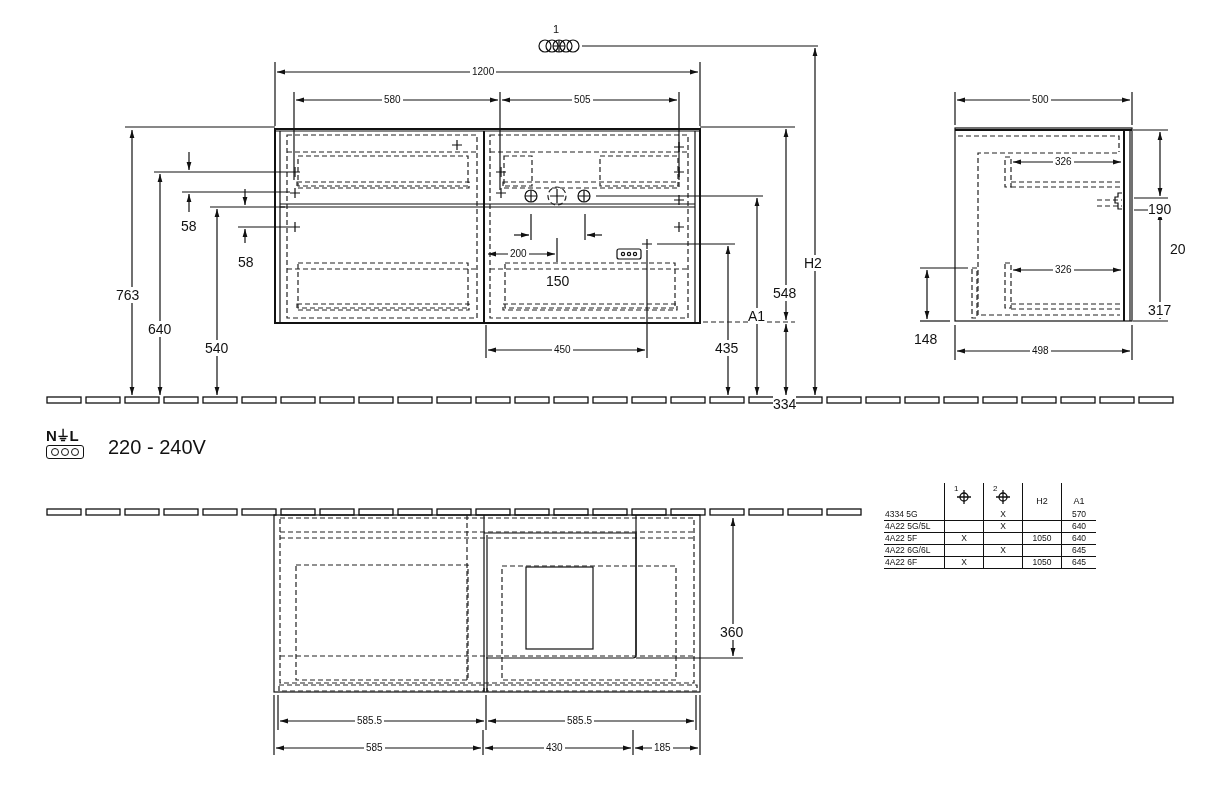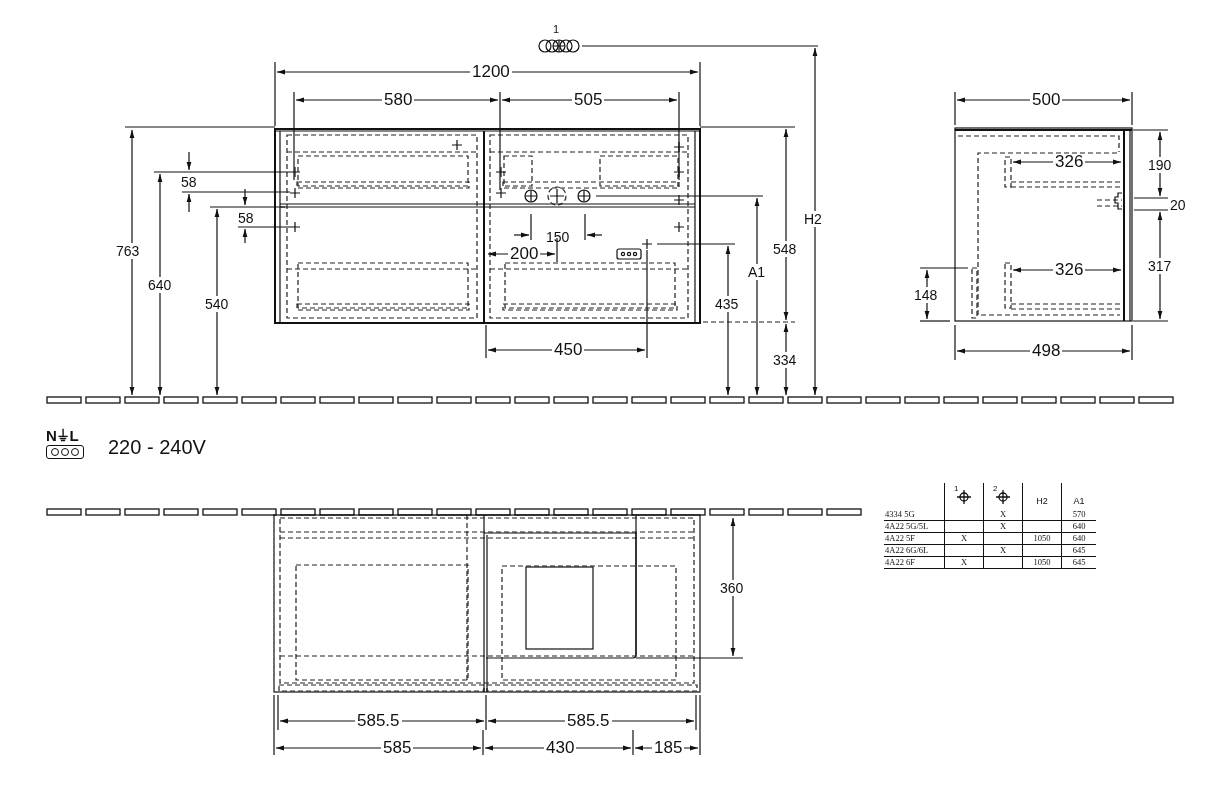--- a/index.html
+++ b/index.html
@@ -4,37 +4,37 @@
 <style>
   html, body { margin:0; padding:0; background:#ffffff; }
   body { width:1232px; height:786px; position:relative; overflow:hidden;
          font-family: "Liberation Sans", sans-serif; color:#111; }
   svg.drawing { position:absolute; left:0; top:0; }
   .ln { stroke:#111; stroke-width:1.2; fill:none; }
   .thick { stroke:#111; stroke-width:2; fill:none; }
   .dash { stroke:#222; stroke-width:1.2; fill:none; stroke-dasharray:5 3; }
   .floor rect { fill:#fff; stroke:#111; stroke-width:1.3; }
   .arrow { fill:#111; }
-  .label { position:absolute; font-size:17px; background:#fff; padding:0 2px; line-height:16px; white-space:nowrap; }
-  .vlabel { position:absolute; font-size:14px; background:#fff; line-height:16px; white-space:nowrap; }
+  .label { position:absolute; font-size:10px; background:#fff; padding:0 2px; line-height:16px; white-space:nowrap; }
+  .vlabel { position:absolute; font-size:14px; background:#fff; line-height:16px; white-space:nowrap;margin-top:44px; }
   .voltage { position:absolute; left:108px; top:436px; font-size:20px; }
   .legend-icon { position:absolute; left:46px; top:428px; width:44px;font-weight:bold; }
   .legend-top { font-size:15px; line-height:15px; letter-spacing:1px; }
   .socket-box { margin-top:2px; width:38px; height:14px; border:1.5px solid #111; border-radius:3px;
                 display:flex; justify-content:space-around; align-items:center; padding:0 3px; box-sizing:border-box; }
   .socket-box span { width:6px; height:6px; border:1.3px solid #111; border-radius:50%; display:inline-block; }
   table.vtable { position:absolute; left:884px; top:483px; border-collapse:collapse; font-size:8.5px; }
   table.vtable td, table.vtable th { padding:0 3px; height:11px; line-height:11px; font-weight:normal; text-align:center; }
   table.vtable th { height:24px; vertical-align:bottom; padding-bottom:2px; font-size:9px; }
   table.vtable td.model { text-align:left; width:56px; padding-left:1px; }
   table.vtable .c1 { width:32px; border-left:1.3px solid #111; }
   table.vtable .c2 { width:32px; border-left:1.3px solid #111; }
   table.vtable .c3 { width:32px; border-left:1.3px solid #111; }
   table.vtable .c4 { width:28px; border-left:1.3px solid #111; }
-  table.vtable tbody tr td { border-bottom:1.2px solid #111;font-family:Liberation Serif, serif; }
+  table.vtable tbody tr td { border-bottom:1.2px solid #111; }
   .hdr-icon { position:relative; display:inline-block; width:14px; height:14px; }
   .hdr-icon sup { position:absolute; left:-3px; top:-7px; font-size:8px; }
 </style>
 </head>
 <body>
 
 <svg class="drawing" width="1232" height="786" viewBox="0 0 1232 786" xmlns="http://www.w3.org/2000/svg">
   <defs>
     <marker id="ar" viewBox="0 0 10 10" refX="10" refY="5" markerWidth="7" markerHeight="7" orient="auto-start-reverse">
       <path d="M0,2 L10,5 L0,8 z" class="arrow"></path>
@@ -310,21 +310,21 @@
 <span class="label" style="left:1030px;top:343px">498</span>
 <span class="label" style="left:1053px;top:154px">326</span>
 <span class="label" style="left:1053px;top:262px">326</span>
 <span class="vlabel" style="left:1148px;top:157px">190</span>
 <span class="vlabel" style="left:1170px;top:197px;background:transparent">20</span>
 <span class="vlabel" style="left:1148px;top:258px">317</span>
 <span class="vlabel" style="left:914px;top:287px">148</span>
 
 <span class="label" style="left:355px;top:713px">585.5</span>
 <span class="label" style="left:565px;top:713px">585.5</span>
-<span class="label" style="left:381px;top:740px">585</span>
+<span class="label" style="left:364px;top:740px">585</span>
 <span class="label" style="left:544px;top:740px">430</span>
 <span class="label" style="left:652px;top:740px">185</span>
 <span class="vlabel" style="left:720px;top:580px">360</span>
 
 <div class="legend-icon">
   <div class="legend-top">N⏚L</div>
   <div class="socket-box">
       <span></span>
       <span></span>
       <span></span>

